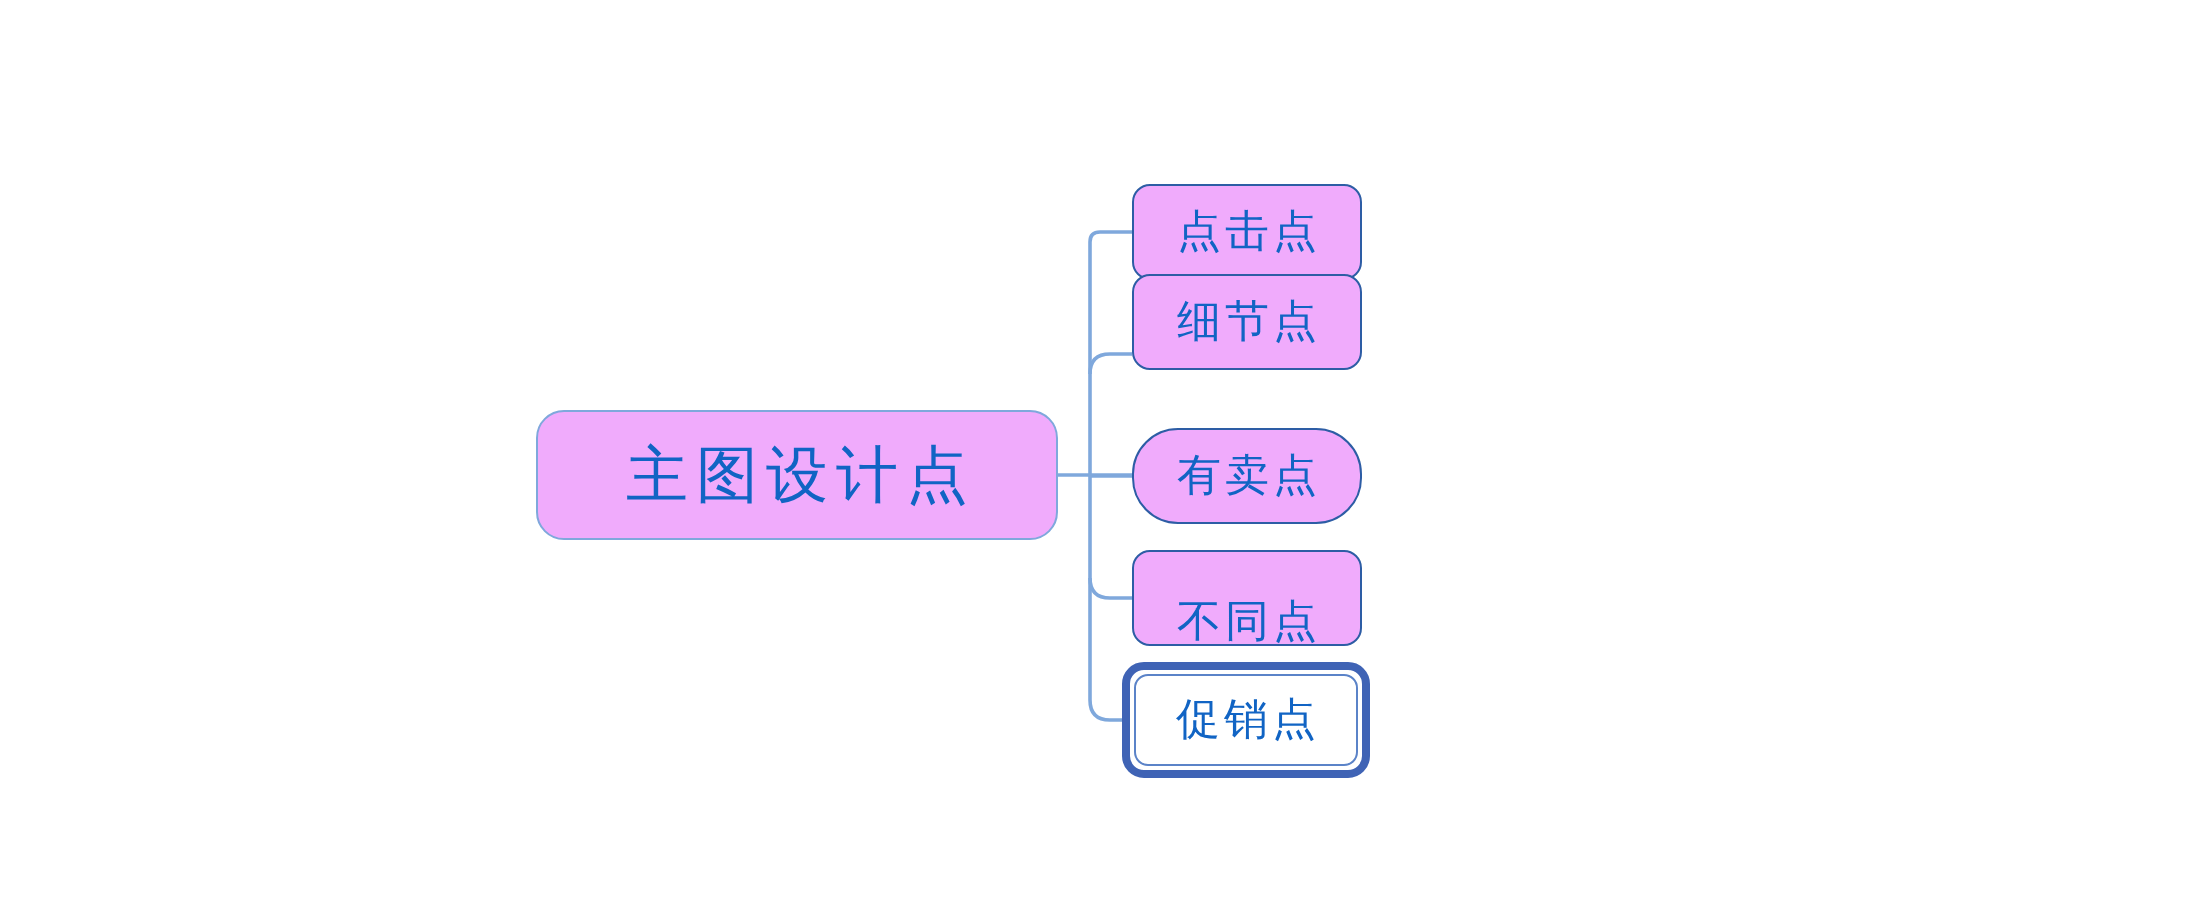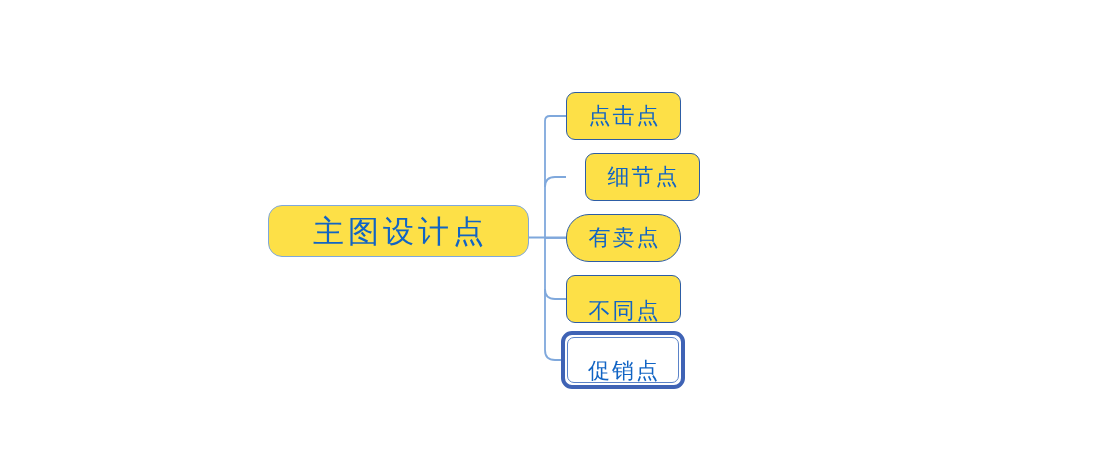--- a/index.html
+++ b/index.html
@@ -28,32 +28,32 @@
     left: 0;
     top: 0;
     width: 1103px;
     height: 462px;
     pointer-events: none;
   }
 
   .node {
     position: absolute;
     box-sizing: border-box;
-    background: #fde047;
+    background: #f0abfc;
     display: flex;
     align-items: center;
     justify-content: center;
     white-space: nowrap;
   }
 
   .root-node {
     left: 268px;
     top: 205px;
     width: 261px;
-    height: 52px;
+    height: 65px;
     border: 1.6px solid #7FA8DC;
     border-radius: 14px;
     color: #1164C4;
     font-size: 31px;
     letter-spacing: 4px;
     text-indent: 4px;
     line-height: 1;
   }
 
   .child-node {
@@ -63,24 +63,24 @@
     border: 1.5px solid #2D5DA5;
     border-radius: 9px;
     color: #1164C4;
     font-size: 22px;
     letter-spacing: 2px;
     text-indent: 2px;
     line-height: 1;
   }
 
   .child-1 { top: 92px; }
-  .child-2 { top: 153px; margin-left: 19px; }
+  .child-2 { top: 137px; }
   .child-3 { top: 214px; border-radius: 23px; }
   .child-4 { top: 275px; align-items: flex-end; }
-  .child-5 { top: 336px; align-items: flex-end; }
+  .child-5 { top: 336px; }
 
   
   .selection-frame {
     position: absolute;
     left: 561px;
     top: 331px;
     width: 124px;
     height: 58px;
     box-sizing: border-box;
     border: 4px solid #3F63B5;

